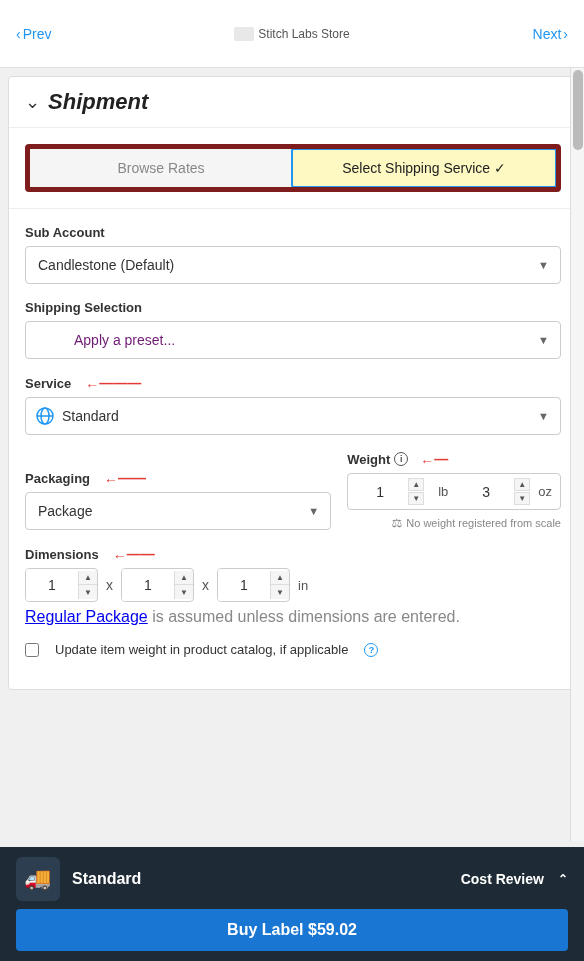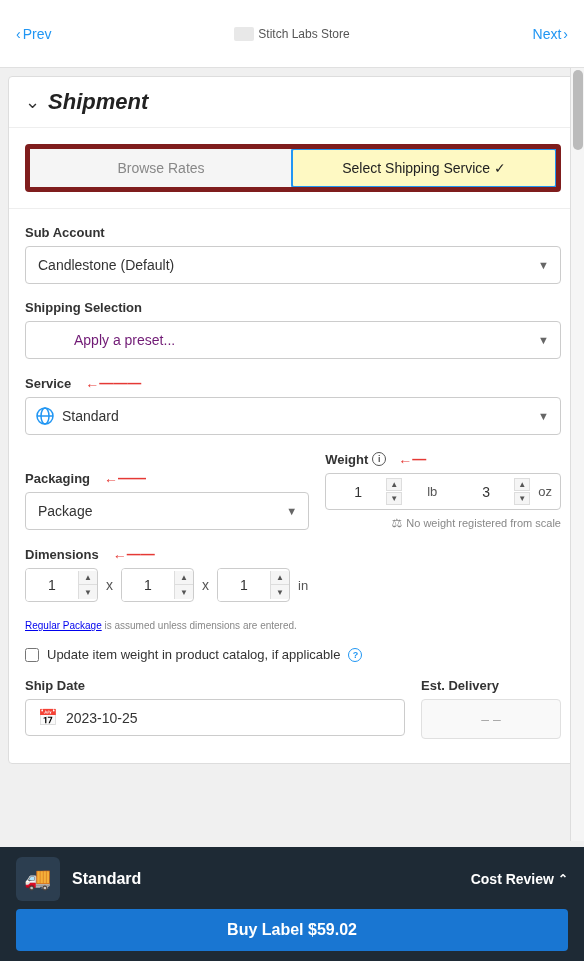--- a/index.html
+++ b/index.html
@@ -312,33 +312,33 @@
     }
     .dim-x {
       font-size: 14px;
       color: #555;
     }
     .dim-unit {
       font-size: 13px;
       color: #555;
     }
     .dim-hint {
-      font-size: 10px;
+      font-size: 16px;
       color: #2196F3;
-      margin-top: 18px;
+      margin-top: 6px;
     }
     .dim-hint span {
       color: #888;
     }
 
     
     .checkbox-row {
       display: flex;
       align-items: center;
-      gap: 8px;
+      gap: 16px;
       margin-bottom: 16px;
     }
     .checkbox-row input[type="checkbox"] {
       width: 14px;
       height: 14px;
       cursor: pointer;
     }
     .checkbox-label {
       font-size: 13px;
       color: #333;
@@ -439,21 +439,21 @@
       font-size: 22px;
     }
     .bottom-service-name {
       font-size: 16px;
       font-weight: 700;
       color: #fff;
     }
     .cost-review {
       display: flex;
       align-items: center;
-      gap: 4px;
+      gap: 14px;
       color: #fff;
       font-size: 14px;
       font-weight: 600;
       cursor: pointer;
       margin-left: 12px;
     }
     .chevron-up {
       font-size: 12px;
     }
     .buy-label-btn {
@@ -588,21 +588,21 @@
           <span>Weight</span>
           <span class="weight-info-icon">i</span>
           <span class="red-arrow">←—</span>
         </div>
         <div class="weight-inputs">
           <input type="text" class="weight-input-field" value="1" style="">
           <div class="spinner-btns">
             <button class="spinner-btn">▲</button>
             <button class="spinner-btn">▼</button>
           </div>
-          <span class="weight-unit" style="margin: 0 21px;">lb</span>
+          <span class="weight-unit" style="margin: 0 10px;">lb</span>
           <input type="text" class="weight-input-field" value="3" style="">
           <div class="spinner-btns">
             <button class="spinner-btn">▲</button>
             <button class="spinner-btn">▼</button>
           </div>
           <span class="weight-unit" style="margin-left: 4px;">oz</span>
         </div>
         <div class="scale-note">
           <span style="font-size:12px;">⚖</span>
           <span>No weight registered from scale</span>
@@ -648,41 +648,20 @@
         <a href="#">Regular Package</a><span> is assumed unless dimensions are entered.</span>
       </div>
     </div>
 
     <div class="checkbox-row">
       <input type="checkbox" style="">
       <span class="checkbox-label">Update item weight in product catalog, if applicable</span>
       <span class="info-icon">?</span>
     </div>
 
-    <div class="date-delivery-row">
-
-      <div class="date-group">
-        <div class="form-label">
-          <span>Ship Date</span>
-        </div>
-        <div class="date-input-wrap">
-          <span class="calendar-icon">📅</span>
-          <span class="date-value">2023-10-25</span>
-        </div>
-      </div>
-
-      <div class="delivery-group">
-        <div class="form-label">
-          <span>Est. Delivery</span>
-        </div>
-        <div class="delivery-input-wrap">
-          <span class="delivery-dash">– –</span>
-        </div>
-      </div>
-    </div>
 
   </div>
 </div>
 
 <div class="bottom-bar">
   <div class="bottom-bar-top">
     <div class="bottom-service-info">
       <div class="truck-icon-box">
         <span style="font-size:22px;">🚚</span>
       </div>

